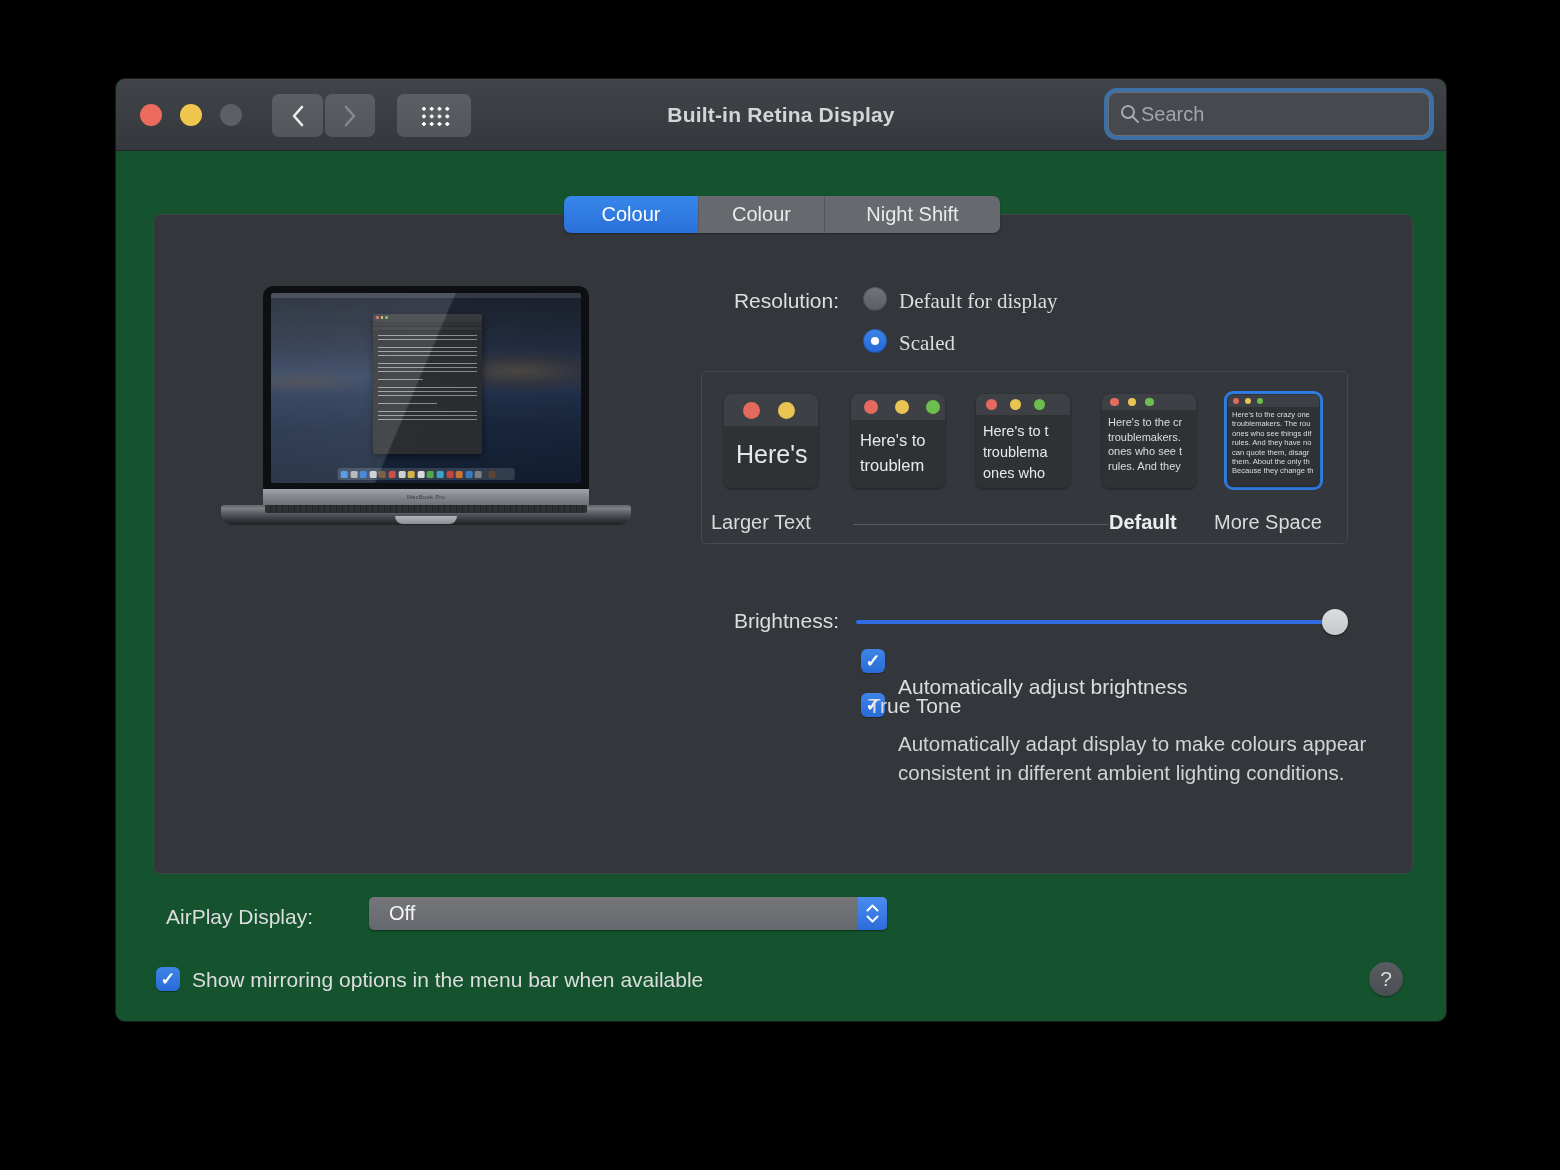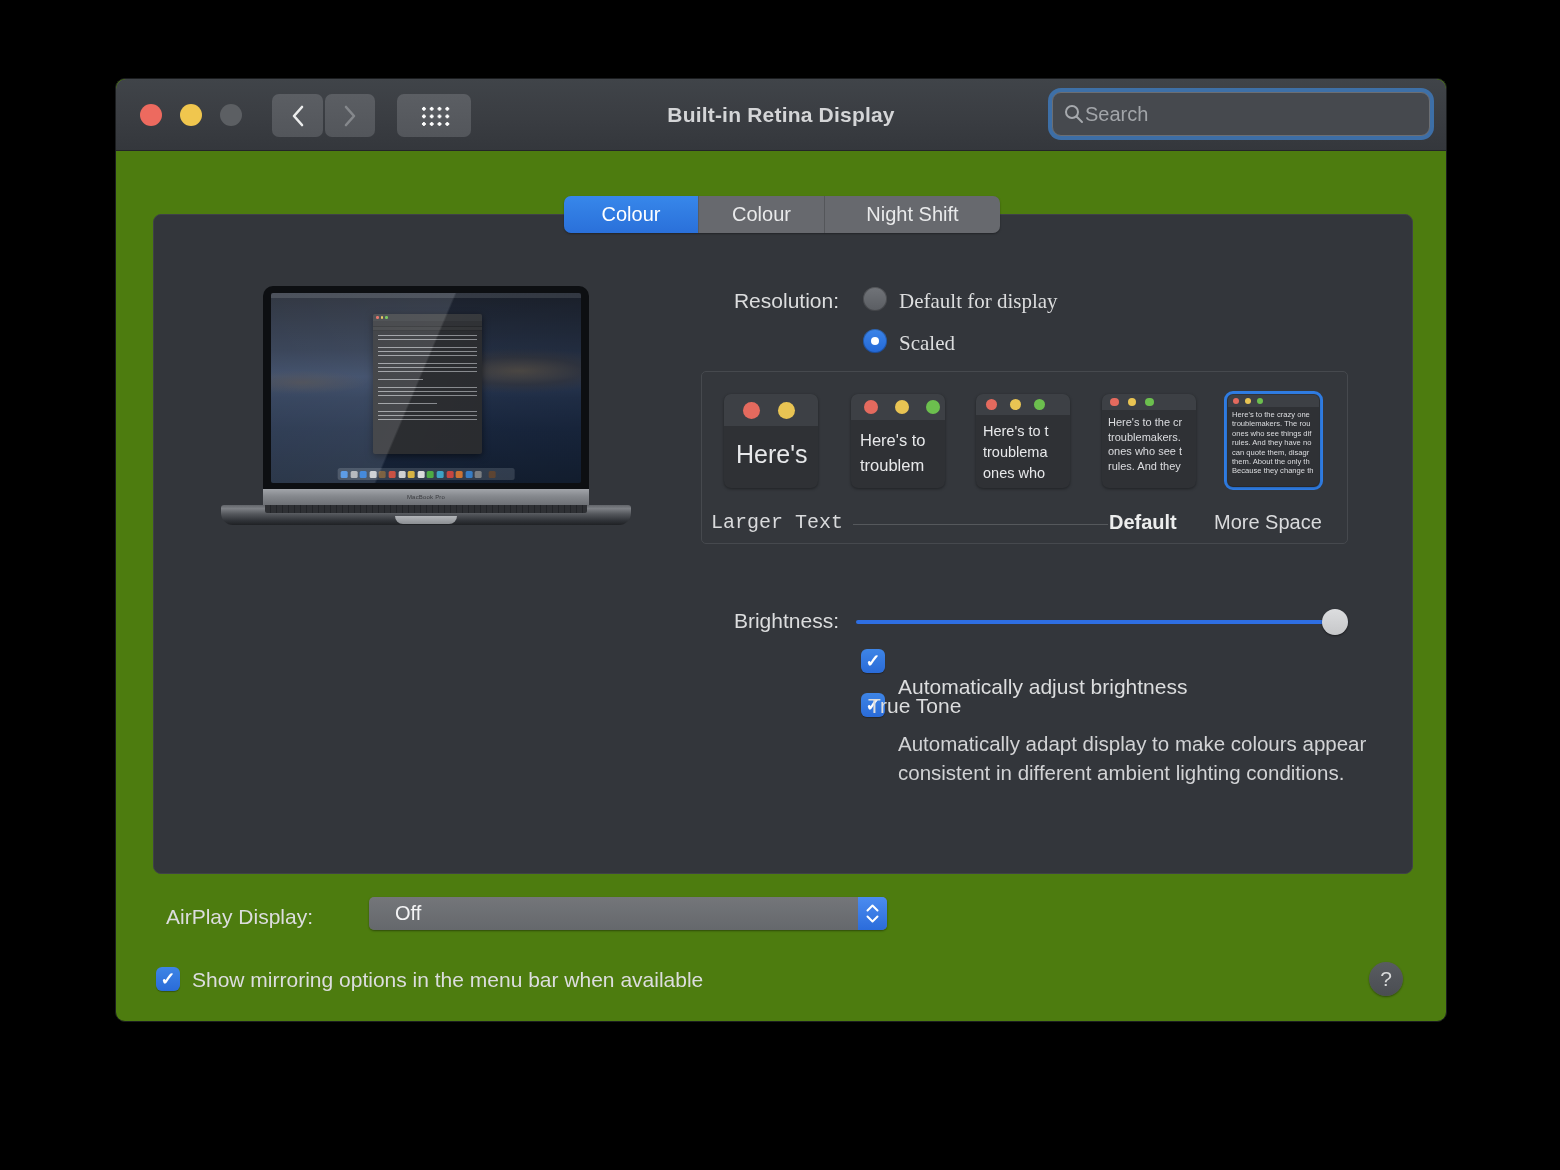--- a/index.html
+++ b/index.html
@@ -1,21 +1,21 @@
 <!DOCTYPE html>
 <html><head>
 <meta charset="utf-8">
 <style>
   * { margin:0; padding:0; box-sizing:border-box; }
   html,body { width:1560px; height:1170px; background:#000; font-family:"Liberation Sans", sans-serif; }
   .stage { position:relative; width:1560px; height:1170px; background:#000; overflow:hidden; }
 
   
   .window { position:absolute; left:115px; top:78px; width:1332px; height:944px;
-    background:#4d7c0f; border-radius:10px; box-shadow:0 18px 50px rgba(0,0,0,.7);
+    background:#14532d; border-radius:10px; box-shadow:0 18px 50px rgba(0,0,0,.7);
     border:1px solid #1b1d1f; overflow:hidden; }
 
   
   .titlebar { position:absolute; left:0; top:0; right:0; height:72px;
     background:linear-gradient(180deg,#404449 0%,#3a3d42 55%,#34373c 100%);
     border-bottom:1px solid #232528; border-radius:10px 10px 0 0; }
   .tl { position:absolute; top:25px; width:22px; height:22px; border-radius:50%; }
   .tl.red { left:24px; background:#ed6a5f; }
   .tl.yellow { left:64px; background:#f0c64e; }
   .tl.gray { left:104px; background:#5c5f63; }
@@ -23,21 +23,21 @@
     background:linear-gradient(180deg,#5b5e63,#53565b); display:flex; align-items:center; justify-content:center; }
   .nav-back { left:156px; width:51px; }
   .nav-fwd { left:209px; width:50px; }
   .grid-btn { position:absolute; left:281px; top:15px; width:74px; height:43px; border-radius:7px;
     background:linear-gradient(180deg,#5b5e63,#53565b); display:flex; align-items:center; justify-content:center; }
   .grid-glyph { width:31px; height:23px;
     background-image:radial-gradient(#fdfdfd 1.7px, transparent 1.9px);
     background-size:7.8px 7.6px; background-position:1px 1px; }
   .win-title { position:absolute; left:0; right:0; top:0; height:72px; line-height:72px;
     text-align:center; color:#d4d5d7; font-size:21px; font-weight:600; letter-spacing:.2px; }
-  .search-wrap { position:absolute; right:16px; top:13px; width:378px; height:44px;
+  .search-wrap { position:absolute; right:16px; top:13px; width:322px; height:44px;
     background:#46494e; border:1px solid #6b6e73; border-radius:9px;
     box-shadow:0 0 0 4px rgba(62,120,185,.85); display:flex; align-items:center; padding:0 10px; }
   .search-wrap input { flex:1; background:transparent; border:none; outline:none;
     color:#e8e9ea; font-size:20px; font-family:"Liberation Sans",sans-serif; }
   .search-wrap input::placeholder { color:#a2a5a9; opacity:1; }
 
   
   .tabs { position:absolute; left:448px; top:117px; height:37px; display:flex; z-index:5;
     border-radius:7px; overflow:hidden; box-shadow:0 1px 2px rgba(0,0,0,.35); }
   .tab { height:37px; display:flex; align-items:center; justify-content:center;
@@ -135,21 +135,21 @@
   .checkbox { position:absolute; width:24px; height:24px; border-radius:6px;
     background:linear-gradient(180deg,#3e85e6,#2a6bd8); color:#fff; font-size:18px; font-weight:bold;
     display:flex; align-items:center; justify-content:center; box-shadow:0 1px 1px rgba(0,0,0,.3); }
   .cb-label { position:absolute; color:#dcddde; font-size:21px; }
   .desc { position:absolute; color:#d2d3d5; font-size:20.5px; line-height:28.5px; }
 
   
   .dropdown { position:absolute; left:253px; top:818px; width:518px; height:33px; border-radius:5px;
     background:linear-gradient(180deg,#74767a 0%,#65686c 100%); box-shadow:0 1px 2px rgba(0,0,0,.4);
     display:flex; align-items:center; }
-  .dropdown .val { color:#f4f4f5; font-size:20px; padding-left:26px; }
+  .dropdown .val { color:#f4f4f5; font-size:20px; padding-left:20px; }
   .dd-stepper { position:absolute; right:0; top:0; width:29px; height:33px; border-radius:0 5px 5px 0;
     background:linear-gradient(180deg,#4b8cf0,#2b6cdb); display:flex; flex-direction:column;
     align-items:center; justify-content:center; gap:3px; }
   .help-btn { position:absolute; left:1253px; top:883px; width:34px; height:34px; border-radius:50%;
     background:linear-gradient(180deg,#595c61,#4a4d52); color:#d9dadb; font-size:21px;
     display:flex; align-items:center; justify-content:center; box-shadow:0 1px 2px rgba(0,0,0,.4); }
 </style>
 </head>
 <body>
 
@@ -309,21 +309,21 @@
           <div>troublemakers. The rou</div>
           <div>ones who see things dif</div>
           <div>rules. And they have no</div>
           <div>can quote them, disagr</div>
           <div>them. About the only th</div>
           <div>Because they change th</div>
         </div>
       </div>
     </div>
 
-    <div class="scale-label" style="left:595px; top:432px;font-family:Liberation Mono, monospace;">Larger Text</div>
+    <div class="scale-label" style="left:595px; top:432px;">Larger Text</div>
     <div class="scale-divider" style="left:737px; top:445px; width:255px;"></div>
     <div class="scale-label" style="left:993px; top:432px; font-weight:bold; color:#eceded;">Default</div>
     <div class="scale-label" style="left:1098px; top:432px;">More Space</div>
 
     <div class="field-label" style="left:588px; top:530px; width:135px; text-align:right;">Brightness:</div>
     <div class="slider-track" style="left:740px; top:541px; width:492px;"></div>
     <div class="slider-knob" style="left:1206px; top:530px;"></div>
 
     <div class="checkbox" style="left:745px; top:570px;">✓</div>
     <div class="cb-label" style="left:782px; top:571px;margin-top:25px;">Automatically adjust brightness</div>

